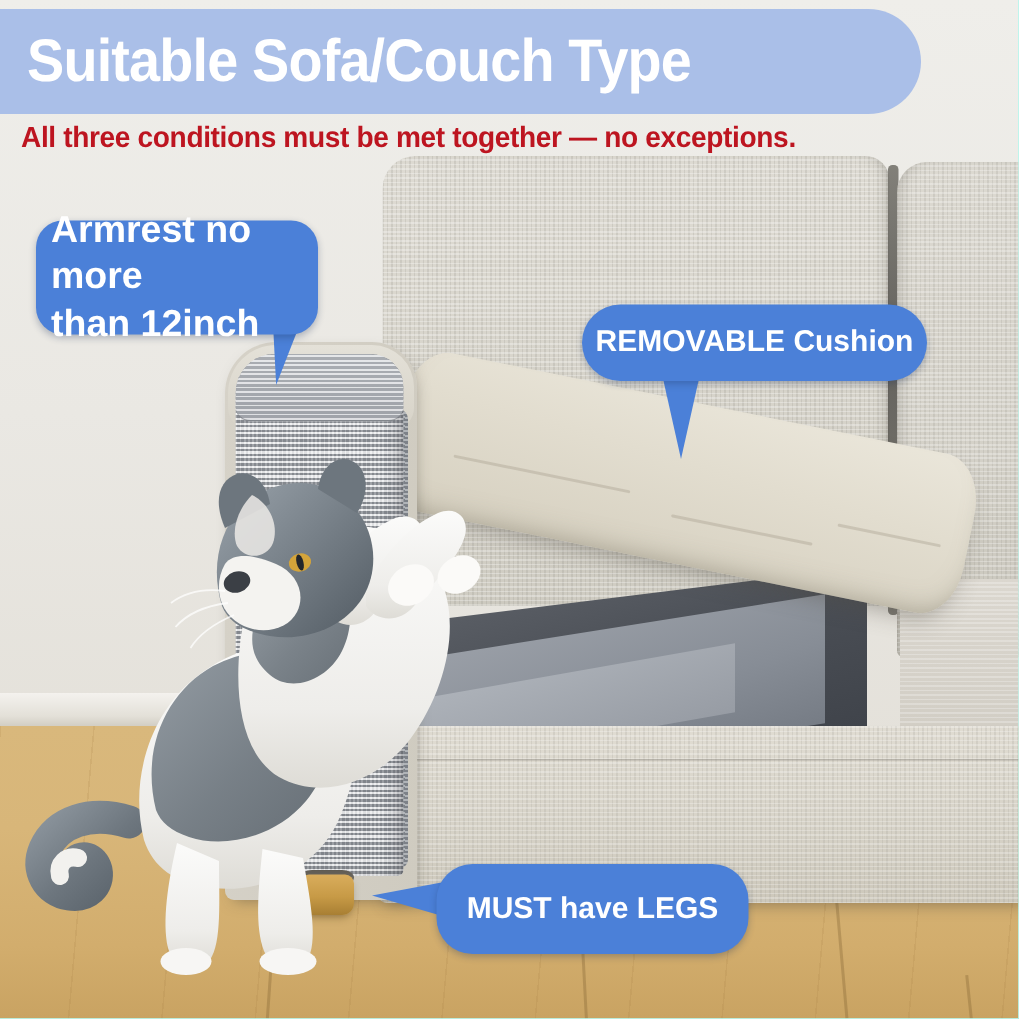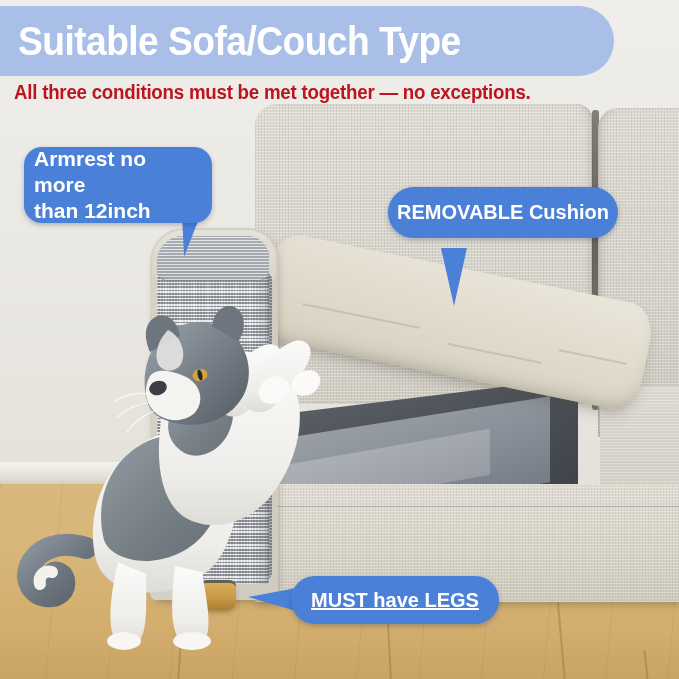--- a/index.html
+++ b/index.html
@@ -278,56 +278,55 @@
     display: flex;
     align-items: center;
     justify-content: center;
     text-align: center;
     box-shadow: 0 2px 5px rgba(30,50,90,0.30);
   }
   .bubble-armrest {
     left: 24px; top: 147px;
     width: 188px; height: 76px;
     border-radius: 18px;
-    font-size: 21px;
+    font-size: 25px;
     line-height: 1.25;
     padding: 0 10px;
     box-sizing: border-box;
     justify-content: flex-start;
     text-align: left;
   }
   .tail-armrest {
     position: absolute;
     left: 183px; top: 214px;
     width: 0; height: 0;
     border-left: 19px solid #4b80d8;
     border-right: 6px solid transparent;
     border-bottom: 42px solid transparent;
     transform: rotate(-3deg);
   }
   .bubble-cushion {
-    left: 388px; top: 187px;
+    left: 388px; top: 203px;
     width: 230px; height: 51px;
     border-radius: 26px;
     font-size: 20px;
   }
   .tail-cushion {
     position: absolute;
     left: 441px; top: 248px;
     width: 0; height: 0;
     border-left: 13px solid transparent;
     border-right: 13px solid transparent;
     border-top: 58px solid #4b80d8;
   }
   .bubble-legs {
     left: 291px; top: 576px;
-    width: 208px; height: 48px;
+    width: 208px; height: 60px;
     border-radius: 24px;
     font-size: 20px;
-    text-decoration: underline;
   }
   .tail-legs {
     position: absolute;
     left: 248px; top: 588px;
     width: 0; height: 0;
     border-top: 9px solid transparent;
     border-bottom: 14px solid transparent;
     border-right: 48px solid #4b80d8;
   }
 </style>

